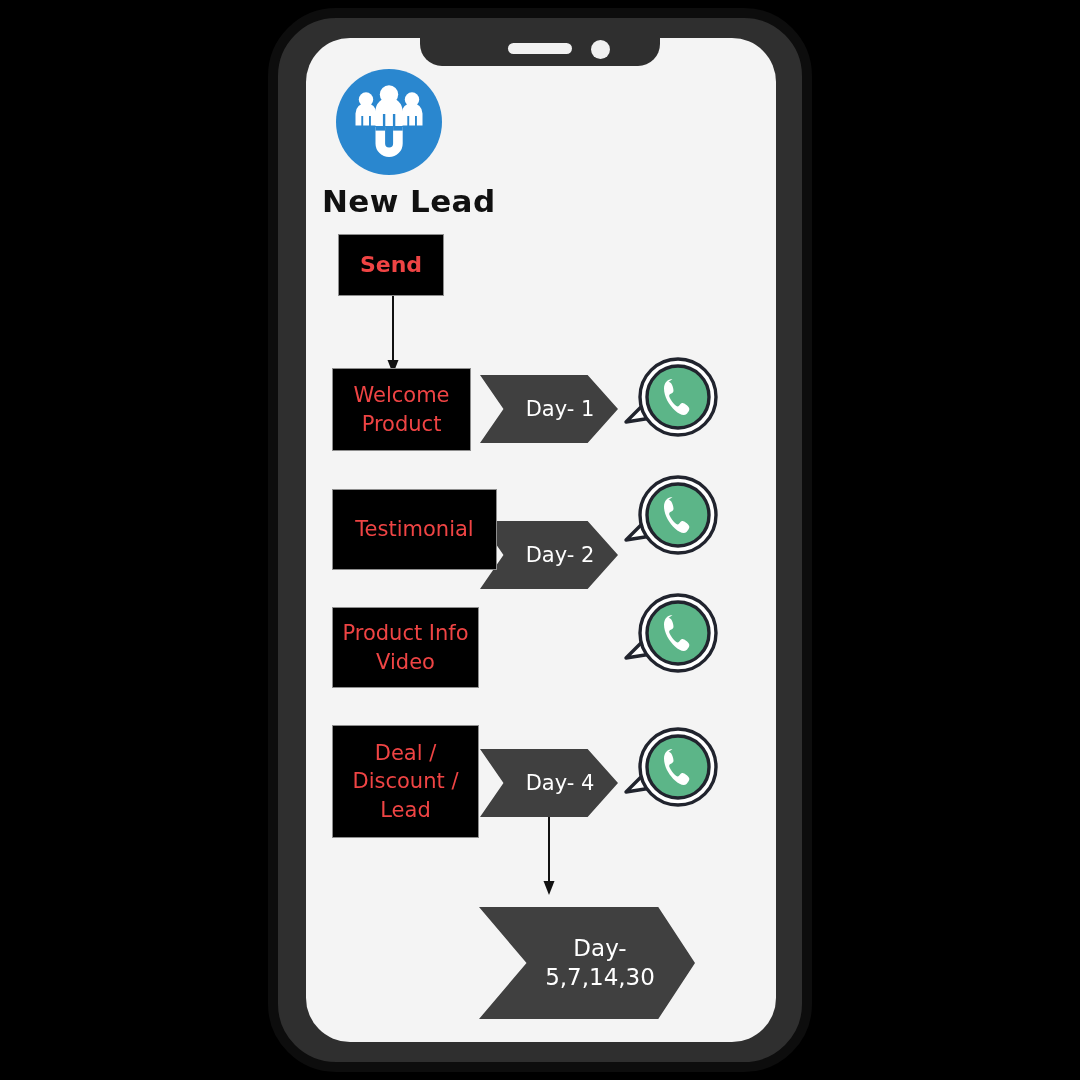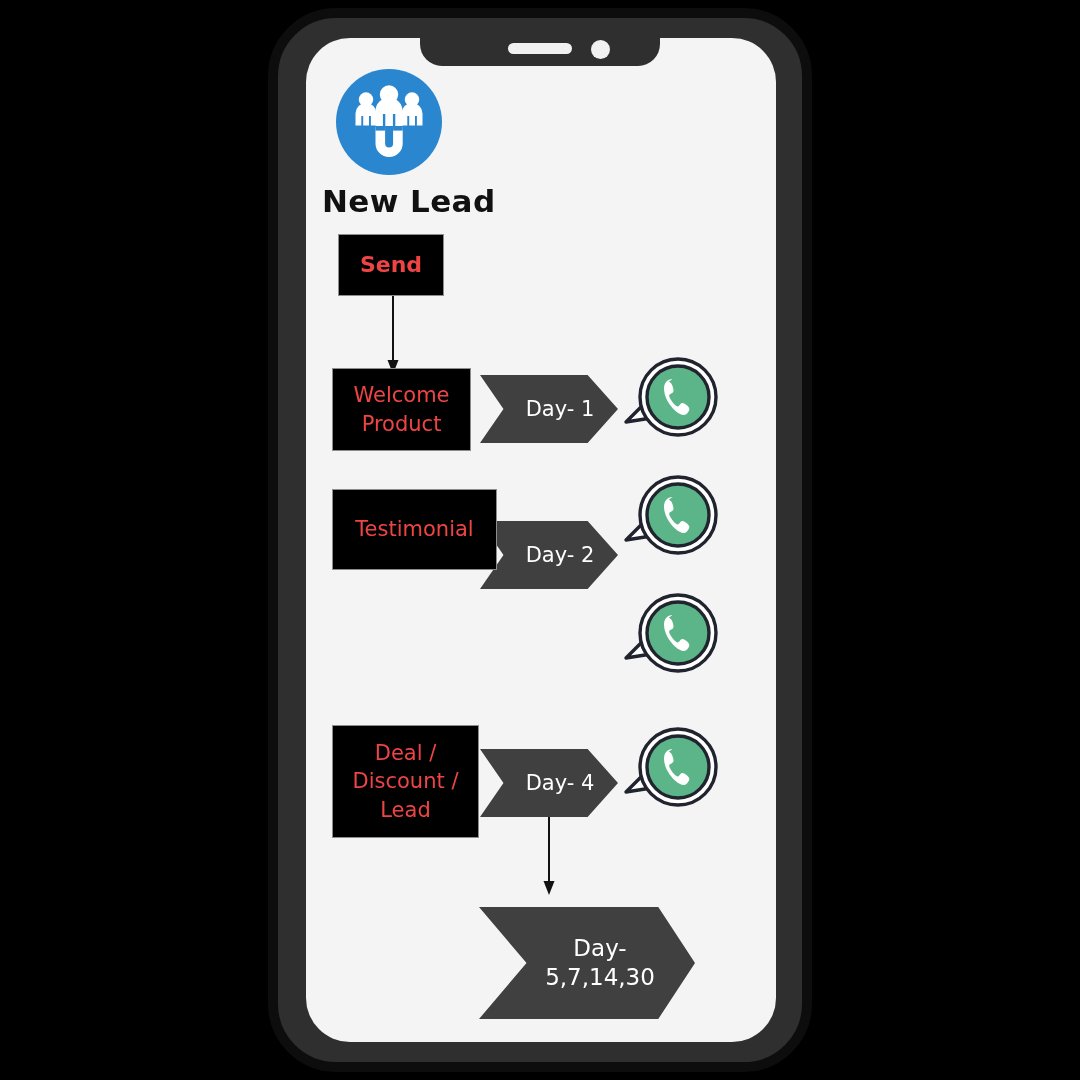--- a/index.html
+++ b/index.html
@@ -238,20 +238,26 @@
   <div class="day-chevron" id="chev-day2">Day- 2</div>
   <div class="whatsapp-icon" id="wa-2">
     <svg viewBox="0 0 98 98" width="98" height="98" aria-hidden="true">
       <path d="M6 70 L30 46 L44 64 Z" fill="#ffffff" stroke="#21242e" stroke-width="3.4" stroke-linejoin="round"></path>
       <circle cx="58" cy="45" r="38" fill="#ffffff" stroke="#21242e" stroke-width="3.4"></circle>
       <circle cx="58" cy="45" r="31" fill="#5cb588" stroke="#21242e" stroke-width="3.4"></circle>
       <path d="M52.5 27 c-5 0 -8.5 4 -8.5 9.5 c0 8 5 16.5 11 22 c4.5 4 9 6 11.5 3.5 c1.8 -1.8 3.8 -4.4 2.3 -6.6 c-1.1 -1.6 -4.3 -4.2 -6.2 -4.4 c-1.6 -0.2 -2.6 1.6 -3.6 2.8 c-0.8 1 -1.8 1 -3 0 c-2.6 -2.2 -5.4 -5.8 -6.6 -8.8 c-0.5 -1.3 -0.2 -2.2 0.9 -2.9 c1.3 -0.8 3.1 -1.6 3.2 -3.2 c0.1 -2 -1.2 -6.1 -2.4 -7.6 c-0.8 -1 -1.8 -1.3 -2.6 -1.3 z" fill="#ffffff"></path>
     </svg>
   </div>
 
+  <div class="flow-box" id="node-product">
+    <span>
+      <span>Product Info</span><br>
+      <span>Video</span>
+    </span>
+  </div>
   <div class="whatsapp-icon" id="wa-3">
     <svg viewBox="0 0 98 98" width="98" height="98" aria-hidden="true">
       <path d="M6 70 L30 46 L44 64 Z" fill="#ffffff" stroke="#21242e" stroke-width="3.4" stroke-linejoin="round"></path>
       <circle cx="58" cy="45" r="38" fill="#ffffff" stroke="#21242e" stroke-width="3.4"></circle>
       <circle cx="58" cy="45" r="31" fill="#5cb588" stroke="#21242e" stroke-width="3.4"></circle>
       <path d="M52.5 27 c-5 0 -8.5 4 -8.5 9.5 c0 8 5 16.5 11 22 c4.5 4 9 6 11.5 3.5 c1.8 -1.8 3.8 -4.4 2.3 -6.6 c-1.1 -1.6 -4.3 -4.2 -6.2 -4.4 c-1.6 -0.2 -2.6 1.6 -3.6 2.8 c-0.8 1 -1.8 1 -3 0 c-2.6 -2.2 -5.4 -5.8 -6.6 -8.8 c-0.5 -1.3 -0.2 -2.2 0.9 -2.9 c1.3 -0.8 3.1 -1.6 3.2 -3.2 c0.1 -2 -1.2 -6.1 -2.4 -7.6 c-0.8 -1 -1.8 -1.3 -2.6 -1.3 z" fill="#ffffff"></path>
     </svg>
   </div>
 
   <div class="flow-box" id="node-deal">

